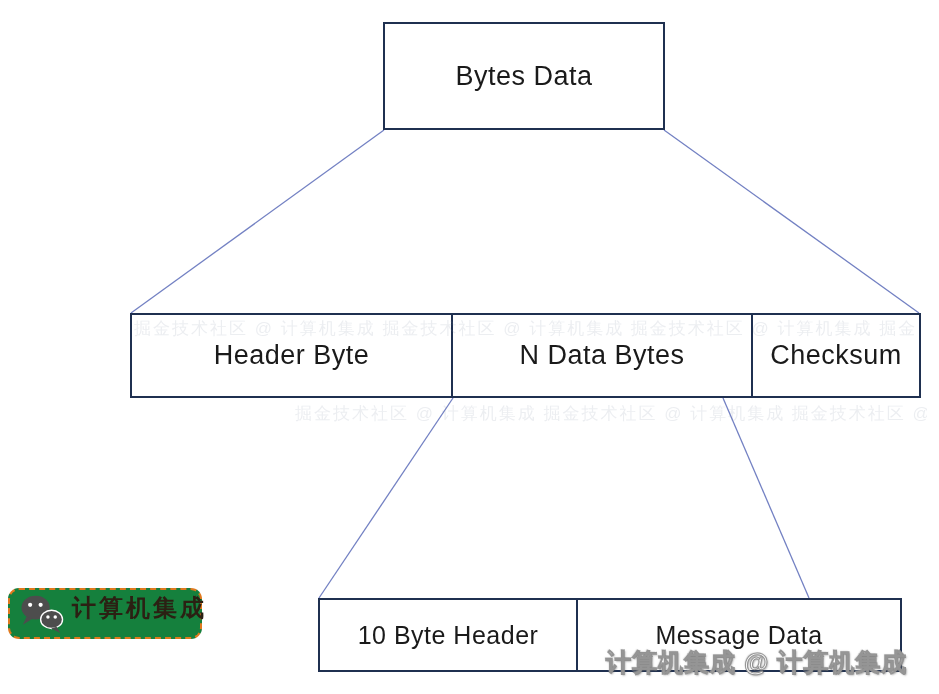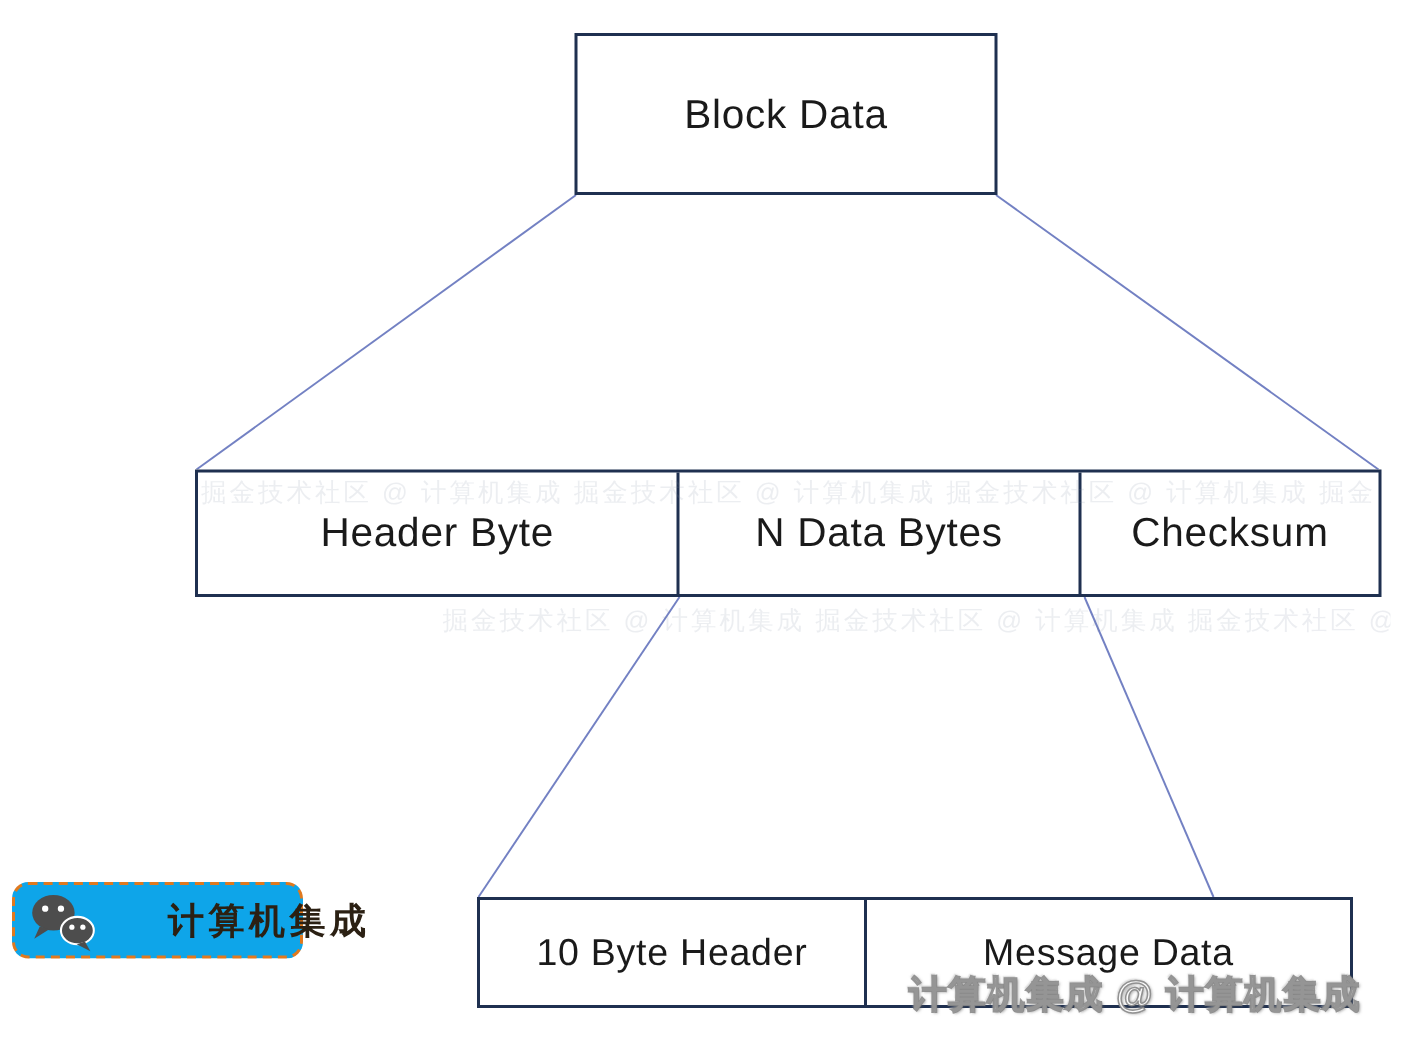--- a/index.html
+++ b/index.html
@@ -45,21 +45,21 @@
   .bottom-row { left: 318px; top: 598px; width: 584px; height: 74px; }
   .cell {
     display: flex;
     align-items: center;
     justify-content: center;
     border-right: 2px solid #1f3050;
     height: 100%;
   }
   .cell:last-child { border-right: none; flex: 1 1 auto; }
   .mid-cell-1 { width: 321px; }
-  .mid-cell-2 { width: 268px; }
+  .mid-cell-2 { width: 300px; }
   .bot-cell-1 { width: 258px; }
   .bottom-row .box-label { font-size: 25px; }
   
   .wm-row {
     position: absolute;
     overflow: hidden;
     white-space: nowrap;
     font-size: 17px;
     letter-spacing: 2px;
     color: #7d8aa0;
@@ -88,25 +88,24 @@
   
   .badge {
     position: absolute;
     left: 8px;
     top: 588px;
     width: 194px;
     height: 51px;
     border: 2px dashed #e0791e;
     border-radius: 11px;
     display: flex;
-    align-items: center;
+    align-items: flex-start;
     padding: 2px 8px 2px 6px;
-    background: #0ea5e9;
+    background: #15803d;
     z-index: 4;
-    gap: 40px;
   }
   .badge-icon { width: 52px; height: 42px; flex: 0 0 auto; }
   .badge-label {
     font-family: "Liberation Serif", "DejaVu Serif", serif;
     font-size: 24px;
     font-weight: bold;
     color: #2b2013;
     letter-spacing: 3px;
     white-space: nowrap;
     margin-left: 4px;
@@ -118,21 +117,21 @@
 <div class="canvas">
 
   <svg class="connectors" viewBox="0 0 939 694" xmlns="http://www.w3.org/2000/svg">
     <line x1="384" y1="130" x2="131" y2="313" stroke="#7381c3" stroke-width="1.3"></line>
     <line x1="664" y1="130" x2="919" y2="313" stroke="#7381c3" stroke-width="1.3"></line>
     <line x1="453" y1="398" x2="319" y2="598" stroke="#7381c3" stroke-width="1.3"></line>
     <line x1="723" y1="398" x2="809" y2="598" stroke="#7381c3" stroke-width="1.3"></line>
   </svg>
 
   <div class="box top-box">
-    <span class="box-label">Block Data</span>
+    <span class="box-label">Bytes Data</span>
   </div>
 
   <div class="row middle-row">
     <div class="cell mid-cell-1">
       <span class="box-label">Header Byte</span>
     </div>
     <div class="cell mid-cell-2">
       <span class="box-label">N Data Bytes</span>
     </div>
     <div class="cell">

